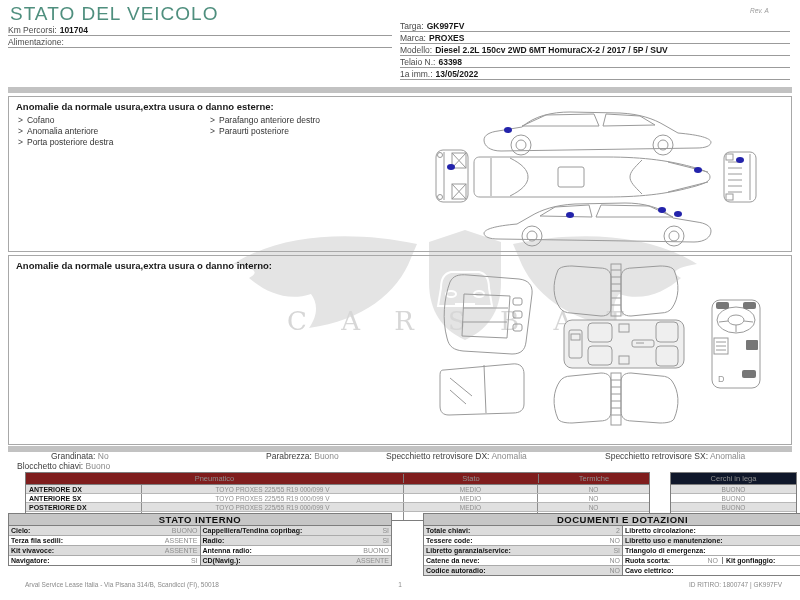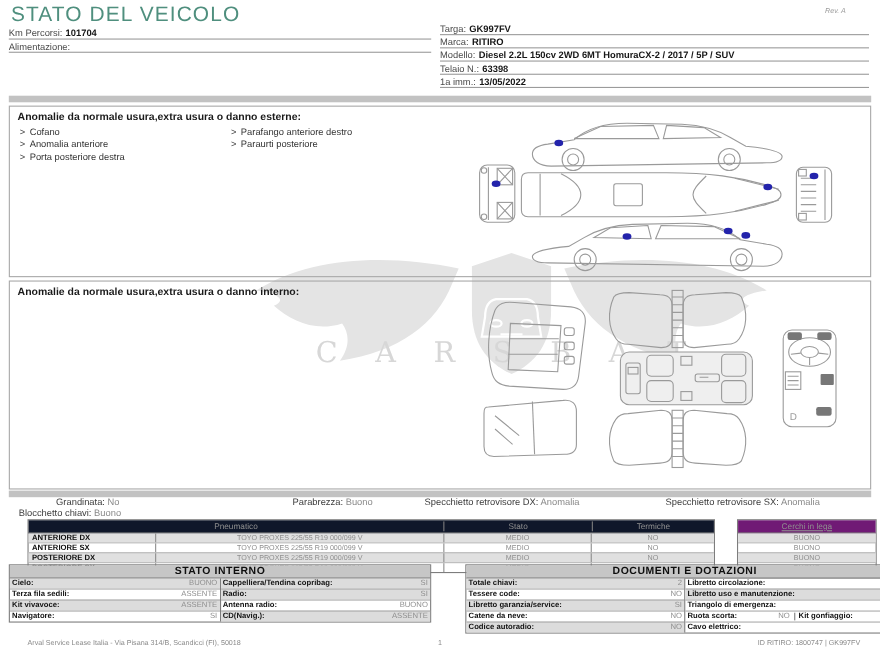--- a/index.html
+++ b/index.html
@@ -46,33 +46,33 @@
 
   
   .cond {left:17px; top:452px; width:772px; display:flex; font-size:8.5px; line-height:9px;}
   .cond .citem:nth-child(1){width:215px;padding-left:34px;} .cond .citem:nth-child(2){width:120px;}
   .cond .citem:nth-child(3){width:219px;} .cond .citem:nth-child(4){flex:1;}
   .cond2 {left:17px; top:462px; font-size:8.5px; line-height:9px;}
   .clabel {color:#3c3c3c;} .cvalue {color:#8a8a8a;}
 
   
   .ttable {left:25px; top:472px; width:623px; border:1px solid #7d7d7d; font-size:6.5px;}
-  .thead {display:flex; height:11px; background:#0f172a; color:#8f8f8f; font-size:7.5px;
+  .thead {display:flex; height:11px; background:#7f1d1d; color:#8f8f8f; font-size:7.5px;
           align-items:center; text-align:center; border-bottom:1px solid #7d7d7d;}
   .thead .h1{width:377px;} .thead .h2{width:134px; border-left:1px solid #7d7d7d;}
   .thead .h3{width:110px; border-left:1px solid #7d7d7d;}
   .trow {display:grid; grid-template-columns:115px 262px 134px 112px; height:8px; align-items:center;}
   .trow + .trow {border-top:1px solid #b8b8b8;}
   .trows .trow:nth-child(odd) {background:#e0e0e0;}
   .tpos {font-weight:bold; color:#111; padding-left:3px; font-size:7px;}
   .ttyre,.tstato,.tterm {color:#8f8f8f; text-align:center; border-left:1px solid #8d8d8d; height:100%;
                          display:flex; align-items:center; justify-content:center;}
   .ctable {left:670px; top:472px; width:125px; border:1px solid #7d7d7d; font-size:6.5px;}
-  .chead {height:11px; background:#701a75; color:#8f8f8f; font-size:7.5px; text-align:center;
-          line-height:11px; border-bottom:1px solid #7d7d7d;text-decoration:underline;}
+  .chead {height:11px; background:#0f172a; color:#8f8f8f; font-size:7.5px; text-align:center;
+          line-height:11px; border-bottom:1px solid #7d7d7d;}
   .crow {height:8px; color:#8f8f8f; text-align:center; display:flex; align-items:center; justify-content:center;}
   .crow + .crow {border-top:1px solid #b8b8b8;}
   .crows .crow:nth-child(odd){background:#e0e0e0;}
 
   
   .btable {border:1px solid #7d7d7d;}
   .bt-si  {left:8px;  top:513px; width:382px;}
   .bt-doc {left:395px; top:513px; width:397px;margin-left:28px;}
   .bhead {height:11px; background:#c6c6c6; color:#0e0e0e; font-weight:bold; font-size:9.5px;
           text-align:center; line-height:11px; letter-spacing:0.5px; border-bottom:1px solid #7d7d7d;}
@@ -130,21 +130,21 @@
       <span class="ivalue empty"></span>
     </div>
     </div>
   <div class="layer info-block info-right">
       <div class="irow">
       <span class="ilabel">Targa:</span>
       <span class="ivalue">GK997FV</span>
     </div>
       <div class="irow">
       <span class="ilabel">Marca:</span>
-      <span class="ivalue">RITIRO</span>
+      <span class="ivalue">PROXES</span>
     </div>
       <div class="irow">
       <span class="ilabel">Modello:</span>
       <span class="ivalue">Diesel 2.2L 150cv 2WD 6MT HomuraCX-2 / 2017 / 5P / SUV</span>
     </div>
       <div class="irow">
       <span class="ilabel">Telaio N.:</span>
       <span class="ivalue">63398</span>
     </div>
       <div class="irow">

